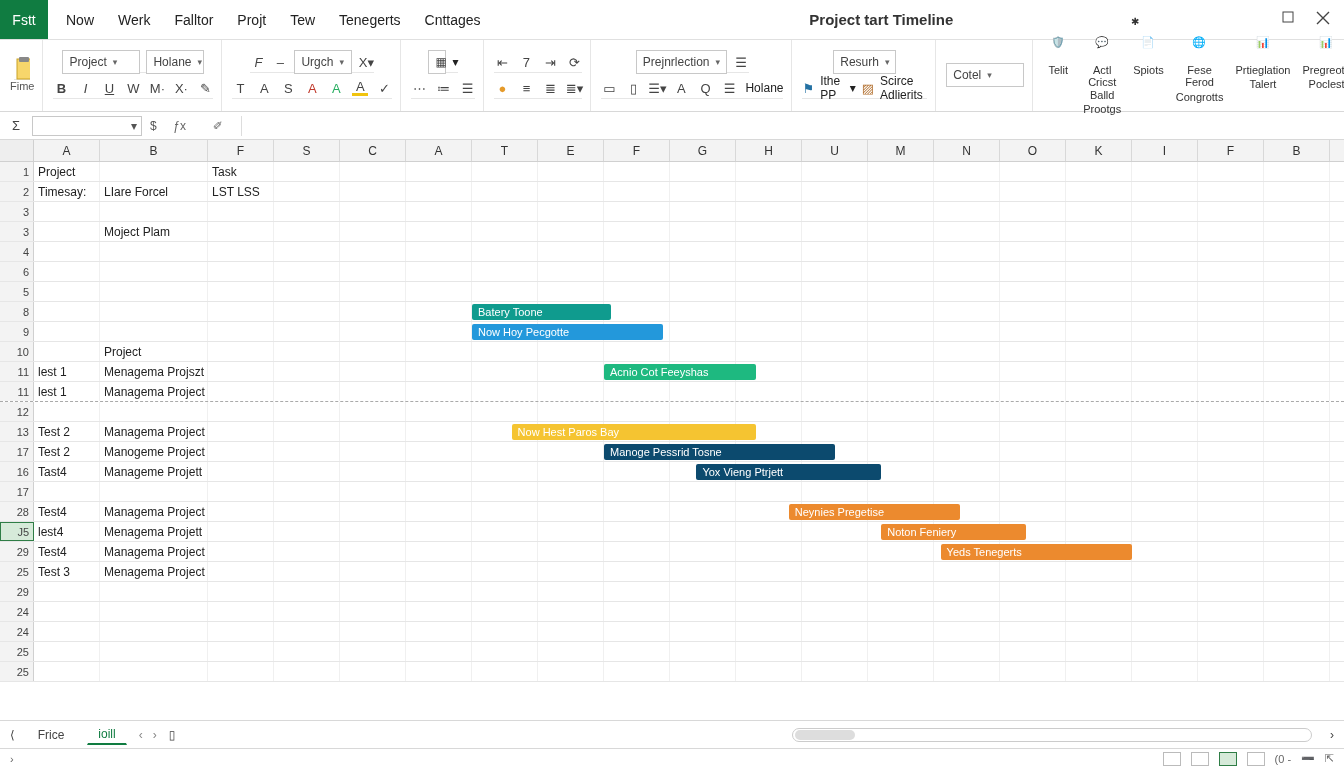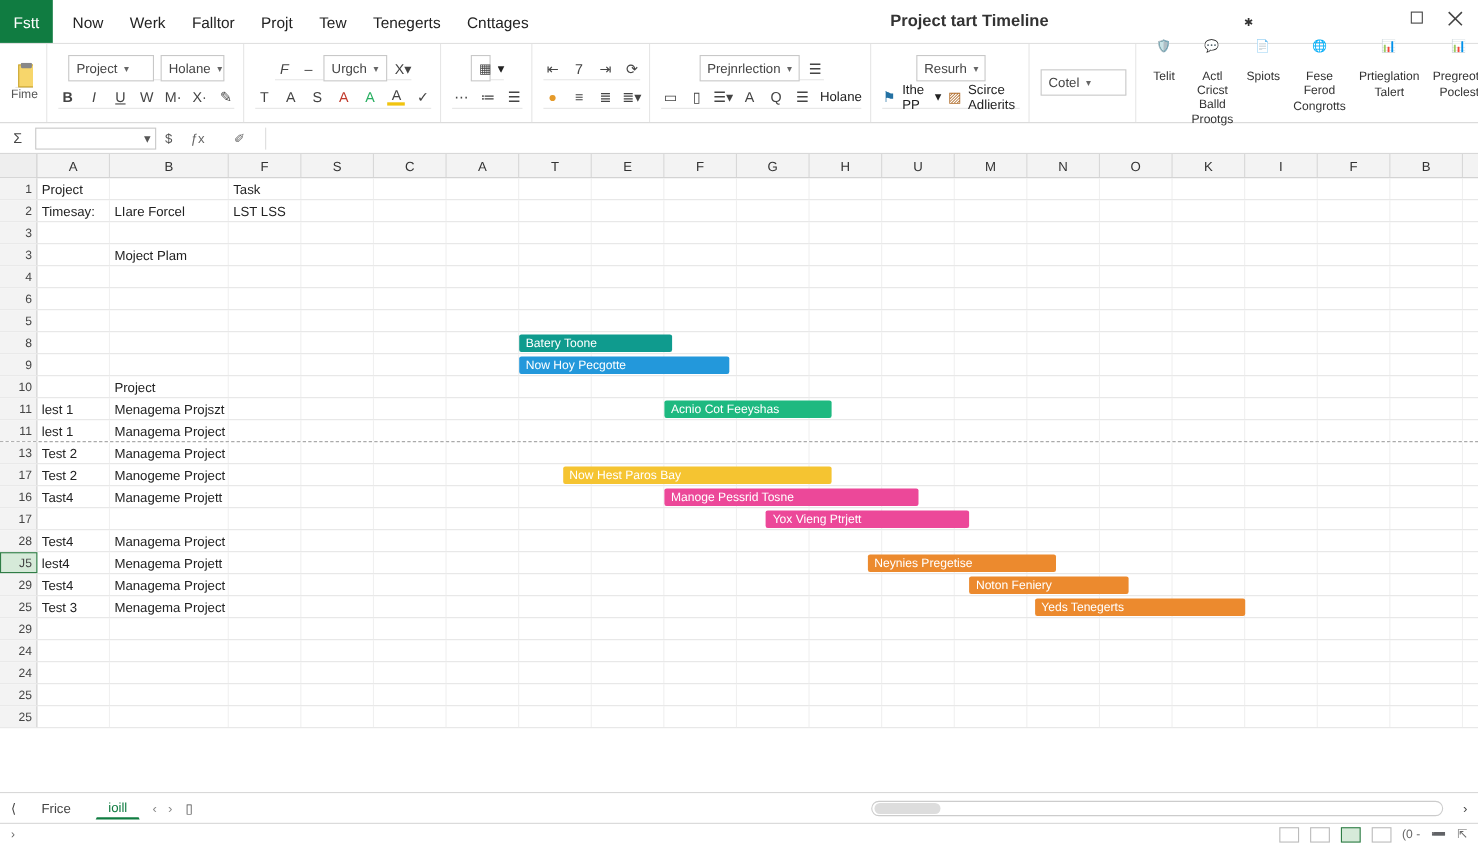--- a/index.html
+++ b/index.html
@@ -45,21 +45,21 @@
 
   
   .gantt { position:absolute; left:34px; top:22px; right:0; bottom:0; pointer-events:none;}
   .bar { position:absolute; height:16px; border-radius:2px; color:#fff; font-size:11px; display:flex; align-items:center; padding-left:6px; pointer-events:auto;}
 
   
   .c-teal { background:#0f9b8e; }
   .c-blue { background:#2398db; }
   .c-green { background:#1eb980; }
   .c-yellow { background:#f5c431; }
-  .c-mint { background:#ec4899; }
+  .c-mint { background:#0c4a6e; }
   .c-orange { background:#ec8a2e; }
 
   
   .sheettabs { height:28px; border-top:1px solid #d8d8d8; display:flex; align-items:center; padding:0 10px; gap:12px; font-size:12px; color:#444;}
   .sheettabs .nav { display:flex; gap:10px; color:#888; }
   .tab { padding:2px 10px; border:1px solid transparent; }
   .tab.active { color:#107c41; border-bottom:2px solid #107c41;}
   .hscroll { margin-left:auto; width:520px; height:14px; border:1px solid #ccc; border-radius:7px; position:relative;}
   .hscroll .thumb { position:absolute; left:2px; top:1px; width:60px; height:10px; background:#ddd; border-radius:5px;}
 
@@ -550,20 +550,42 @@
         <div class="cellpad" style="width: 66px;"></div>
         <div class="cellpad" style="width: 66px;"></div>
         <div class="cellpad" style="width: 66px;"></div>
         <div class="cellpad" style="width: 66px;"></div>
         <div class="cellpad" style="width: 66px;"></div>
         <div class="cellpad" style="width: 66px;"></div>
         <div class="cellpad" style="width: 66px;"></div>
         <div class="cellpad" style="width: 66px;"></div>
       </div>
       <div class="row">
+        <div class="rowh">12</div>
+        <div class="cellpad" style="width: 66px;"></div>
+        <div class="cellpad" style="width: 108px;"></div>
+        <div class="cellpad" style="width: 66px;"></div>
+        <div class="cellpad" style="width: 66px;"></div>
+        <div class="cellpad" style="width: 66px;"></div>
+        <div class="cellpad" style="width: 66px;"></div>
+        <div class="cellpad" style="width: 66px;"></div>
+        <div class="cellpad" style="width: 66px;"></div>
+        <div class="cellpad" style="width: 66px;"></div>
+        <div class="cellpad" style="width: 66px;"></div>
+        <div class="cellpad" style="width: 66px;"></div>
+        <div class="cellpad" style="width: 66px;"></div>
+        <div class="cellpad" style="width: 66px;"></div>
+        <div class="cellpad" style="width: 66px;"></div>
+        <div class="cellpad" style="width: 66px;"></div>
+        <div class="cellpad" style="width: 66px;"></div>
+        <div class="cellpad" style="width: 66px;"></div>
+        <div class="cellpad" style="width: 66px;"></div>
+        <div class="cellpad" style="width: 66px;"></div>
+      </div>
+      <div class="row">
         <div class="rowh">13</div>
         <div class="cellpad" style="width: 66px;">Test 2</div>
         <div class="cellpad" style="width: 108px;">Managema Project</div>
         <div class="cellpad" style="width: 66px;"></div>
         <div class="cellpad" style="width: 66px;"></div>
         <div class="cellpad" style="width: 66px;"></div>
         <div class="cellpad" style="width: 66px;"></div>
         <div class="cellpad" style="width: 66px;"></div>
         <div class="cellpad" style="width: 66px;"></div>
         <div class="cellpad" style="width: 66px;"></div>

